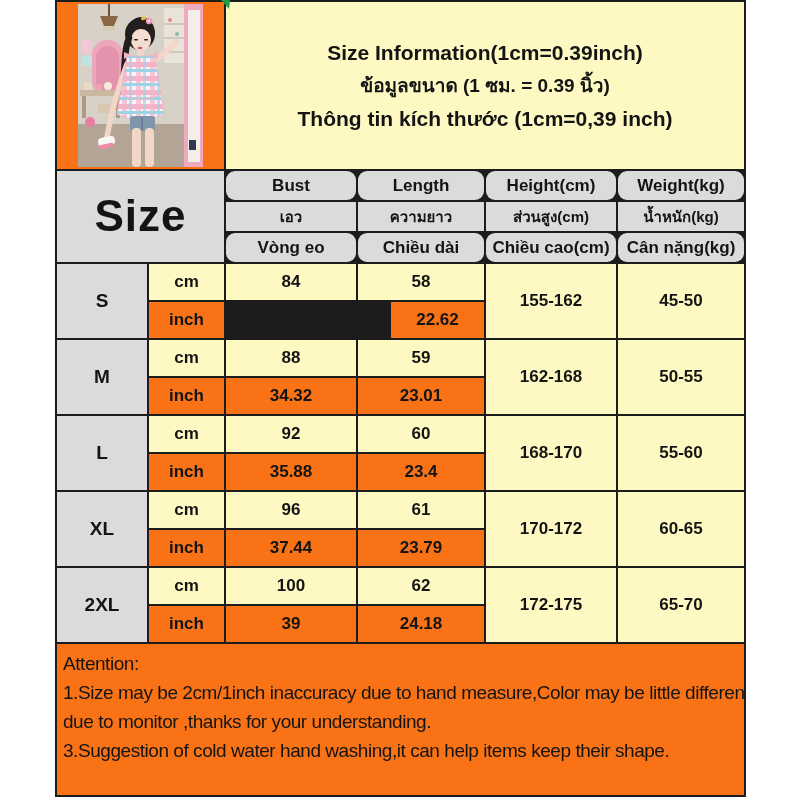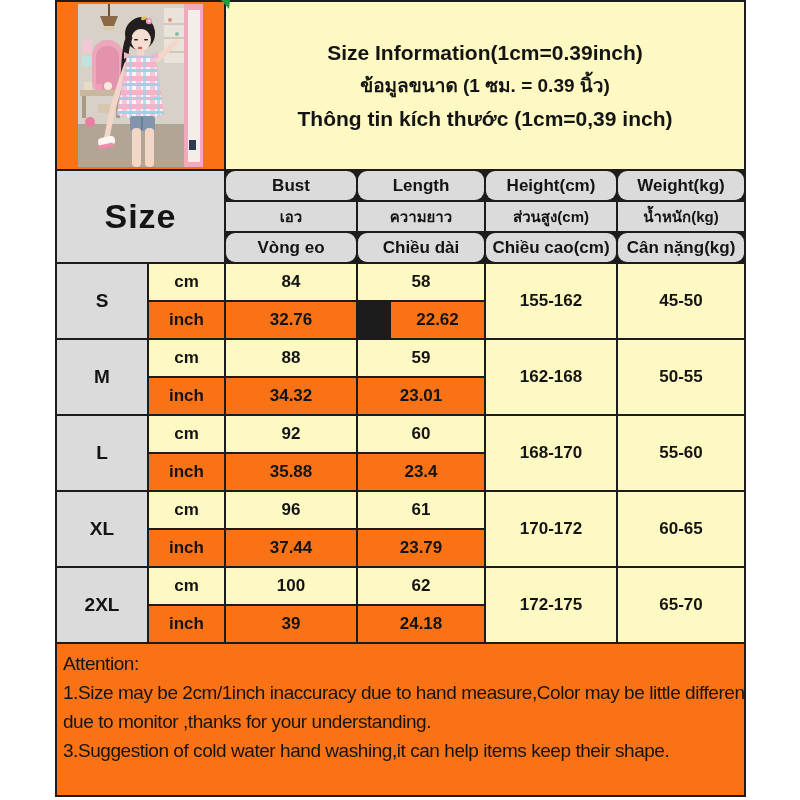--- a/index.html
+++ b/index.html
@@ -18,21 +18,21 @@
   .cell{
     display:flex;align-items:center;justify-content:center;
     text-align:center;line-height:1.05;overflow:hidden;
   }
   .bg-white{background:#f97316;}
   .bg-light{background:#fef9c3;}
   .bg-gray{background:#dbdbdb;}
   .b{font-weight:bold;}
   .fs-title{font-size:21px;line-height:33px;}
   .fs-title-th{font-size:19px;line-height:33px;}
-  .fs-size{font-size:34px;letter-spacing:1px;}
+  .fs-size{font-size:44px;letter-spacing:1px;}
   .fs-head{font-size:17px;border-radius:9px;}
   .fs-head-th{font-size:15px;}
   .fs-val{font-size:17px;}
   .fs-label{font-size:19px;}
   .title-cell{flex-direction:column;justify-content:center;}
   .photo-cell{padding:0;}
   .attention-cell{
     flex-direction:column;align-items:flex-start;justify-content:flex-start;
     padding:5px 6px;text-align:left;
   }
@@ -153,21 +153,20 @@
   <div class="cell bg-gray b fs-head" style="grid-area:4/3/5/4;">Vòng eo</div>
   <div class="cell bg-gray b fs-head" style="grid-area:4/4/5/5;">Chiều dài</div>
   <div class="cell bg-gray b fs-head" style="grid-area:4/5/5/6;">Chiều cao(cm)</div>
   <div class="cell bg-gray b fs-head" style="grid-area:4/6/5/7;">Cân nặng(kg)</div>
 
   <div class="cell bg-gray b fs-label" style="grid-area:5/1/7/2;">S</div>
   <div class="cell bg-light b fs-val" style="grid-area:5/2/6/3;">cm</div>
   <div class="cell bg-light b fs-val" style="grid-area:5/3/6/4;">84</div>
   <div class="cell bg-light b fs-val" style="grid-area:5/4/6/5;">58</div>
   <div class="cell bg-white b fs-val" style="grid-area:6/2/7/3;">inch</div>
-  <div class="cell bg-white b fs-val" style="grid-area:6/3/7/4;">32.76</div>
   <div class="cell bg-white b fs-val" style="grid-area:6/4/7/5;margin-left:33px;">22.62</div>
   <div class="cell bg-light b fs-val" style="grid-area:5/5/7/6;">155-162</div>
   <div class="cell bg-light b fs-val" style="grid-area:5/6/7/7;">45-50</div>
 
   <div class="cell bg-gray b fs-label" style="grid-area:7/1/9/2;">M</div>
   <div class="cell bg-light b fs-val" style="grid-area:7/2/8/3;">cm</div>
   <div class="cell bg-light b fs-val" style="grid-area:7/3/8/4;">88</div>
   <div class="cell bg-light b fs-val" style="grid-area:7/4/8/5;">59</div>
   <div class="cell bg-white b fs-val" style="grid-area:8/2/9/3;">inch</div>
   <div class="cell bg-white b fs-val" style="grid-area:8/3/9/4;">34.32</div>

